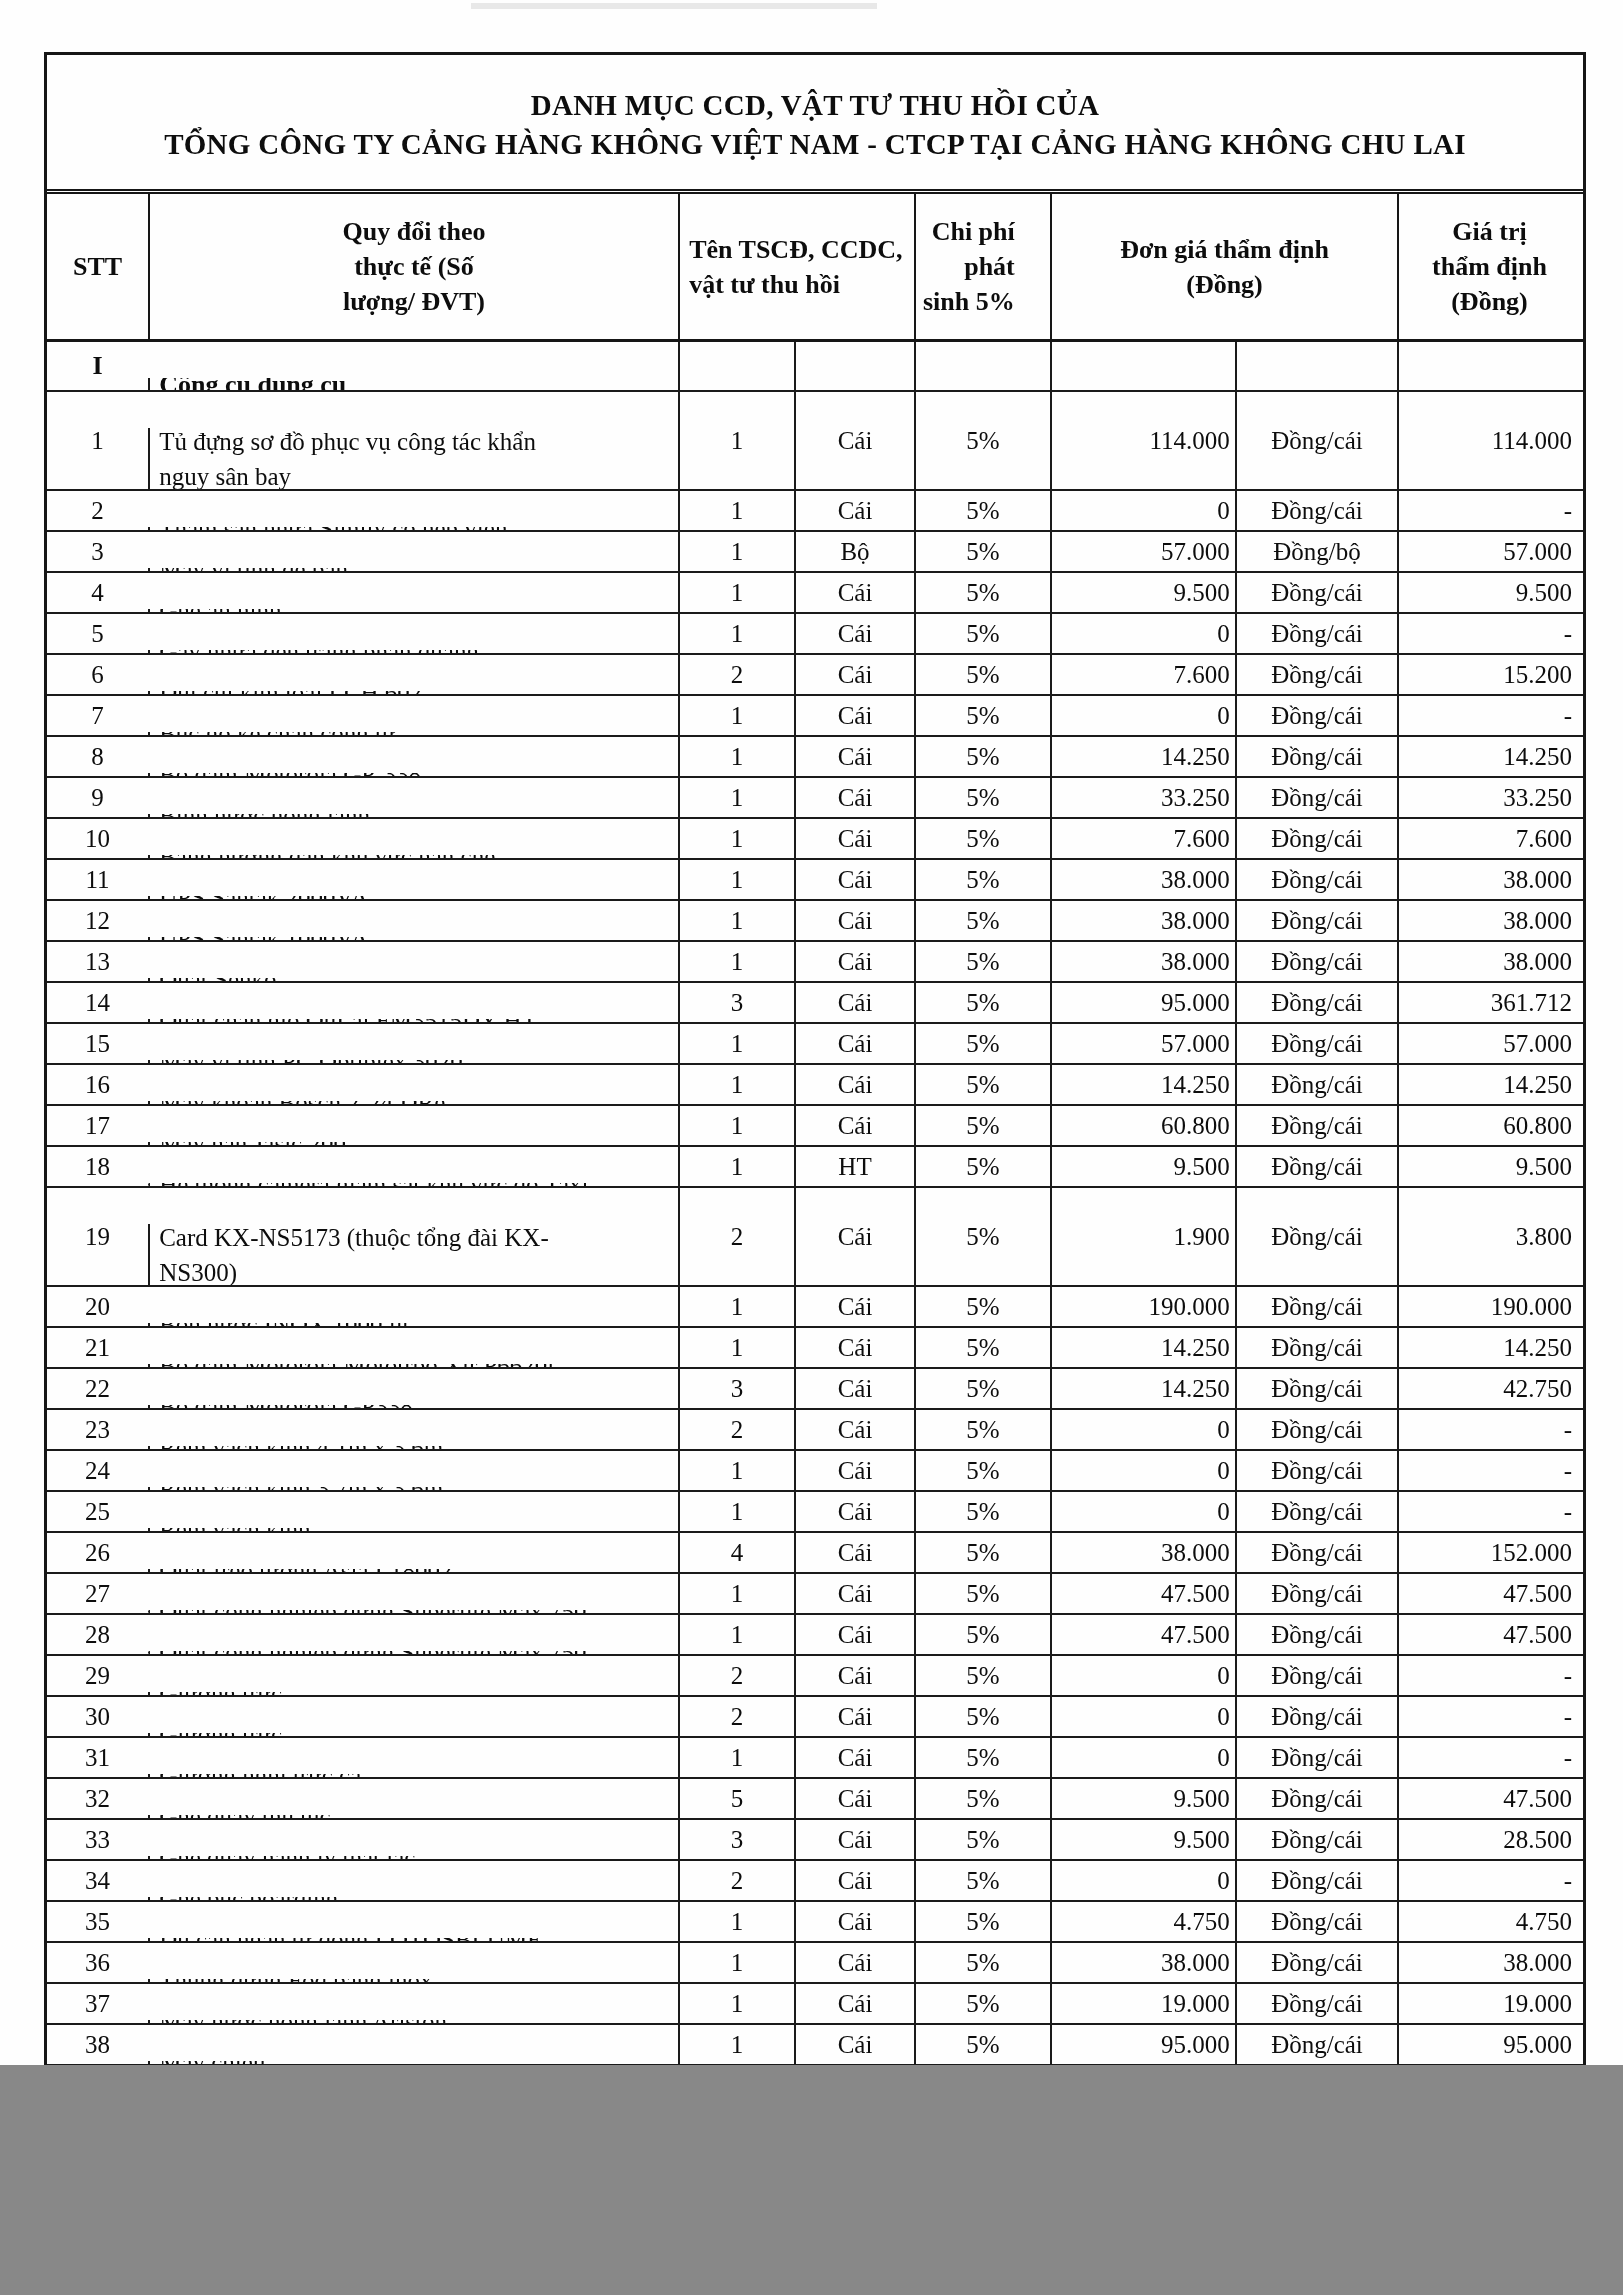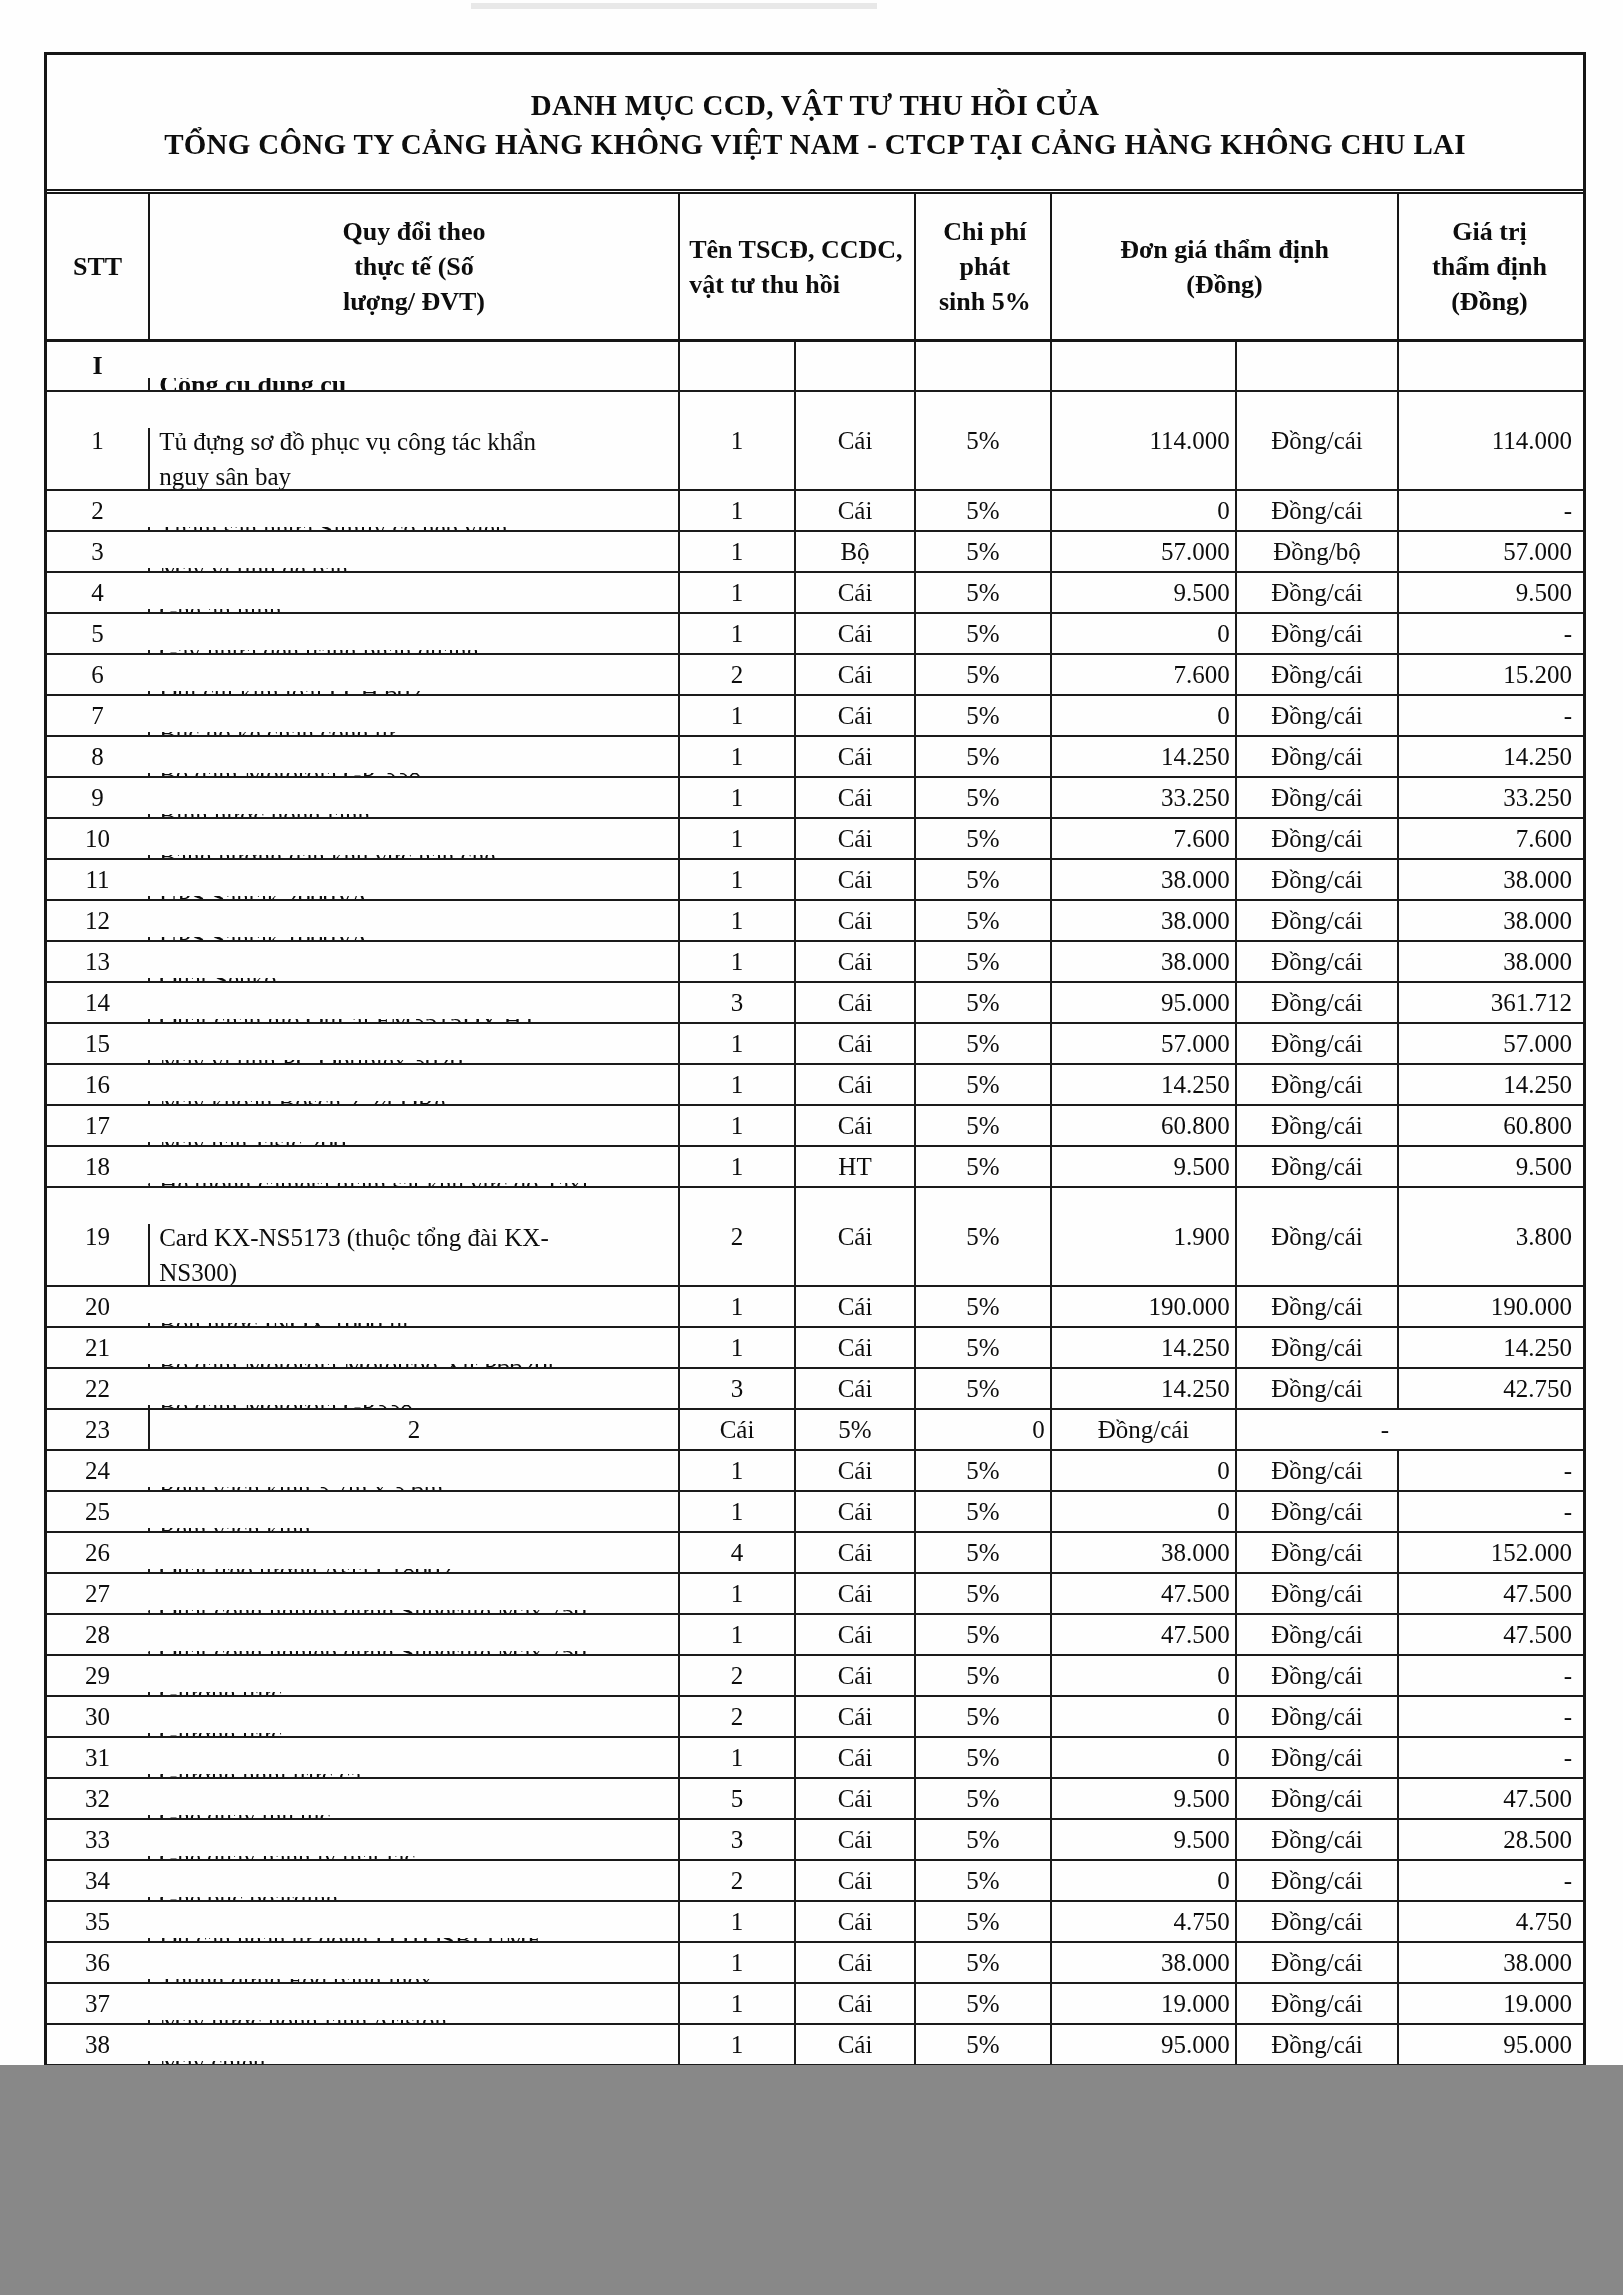--- a/index.html
+++ b/index.html
@@ -28,21 +28,21 @@
     display:grid; grid-template-columns:101px 530px 236px 136px 347px 183px;
     height:150px; box-sizing:border-box; border-top:5.2px double #161616;
   }
   .hdr-cell {
     display:flex; align-items:center; justify-content:center; text-align:center;
     font-weight:bold; font-size:26px; line-height:35px; box-sizing:border-box;
     padding:2.6px 6.5px; white-space:pre-line;
   }
   .hdr-cell + .hdr-cell { border-left:2.6px solid #161616; }
   .hdr-name { justify-content:flex-start; text-align:left; padding-left:9.2px; }
-  .hdr-cost { justify-content:flex-start; text-align:center; padding-left:23px; }
+  .hdr-cost { justify-content:flex-start; text-align:right; padding-left:7px; }
 
   .row {
     display:grid; grid-template-columns:101px 530px 116px 120px 136px 185px 162px 183px;
     height:41px; box-sizing:border-box; border-top:2.6px solid #1a1a1a; background:#fefefe;
   }
   .row.section { height:51px; border-top:3.3px solid #161616; }
   .row.tall { height:99px; }
   .cell { display:flex; align-items:center; box-sizing:border-box; font-size:25px;
     overflow:hidden; }
   .cell + .cell { border-left:2.6px solid #1a1a1a; }
@@ -690,20 +690,23 @@
             <span>Đồng/cái</span>
           </div>
           <div class="cell c-value">
             <span>42.750</span>
           </div>
         </div>
         <div class="row">
           <div class="cell c-stt">
             <span>23</span>
           </div>
+          <div class="cell c-name">
+            <span>Rèm vách kính 4,1m x 3,6m</span>
+          </div>
           <div class="cell c-qty">
             <span>2</span>
           </div>
           <div class="cell c-unit">
             <span>Cái</span>
           </div>
           <div class="cell c-pct">
             <span>5%</span>
           </div>
           <div class="cell c-price">

